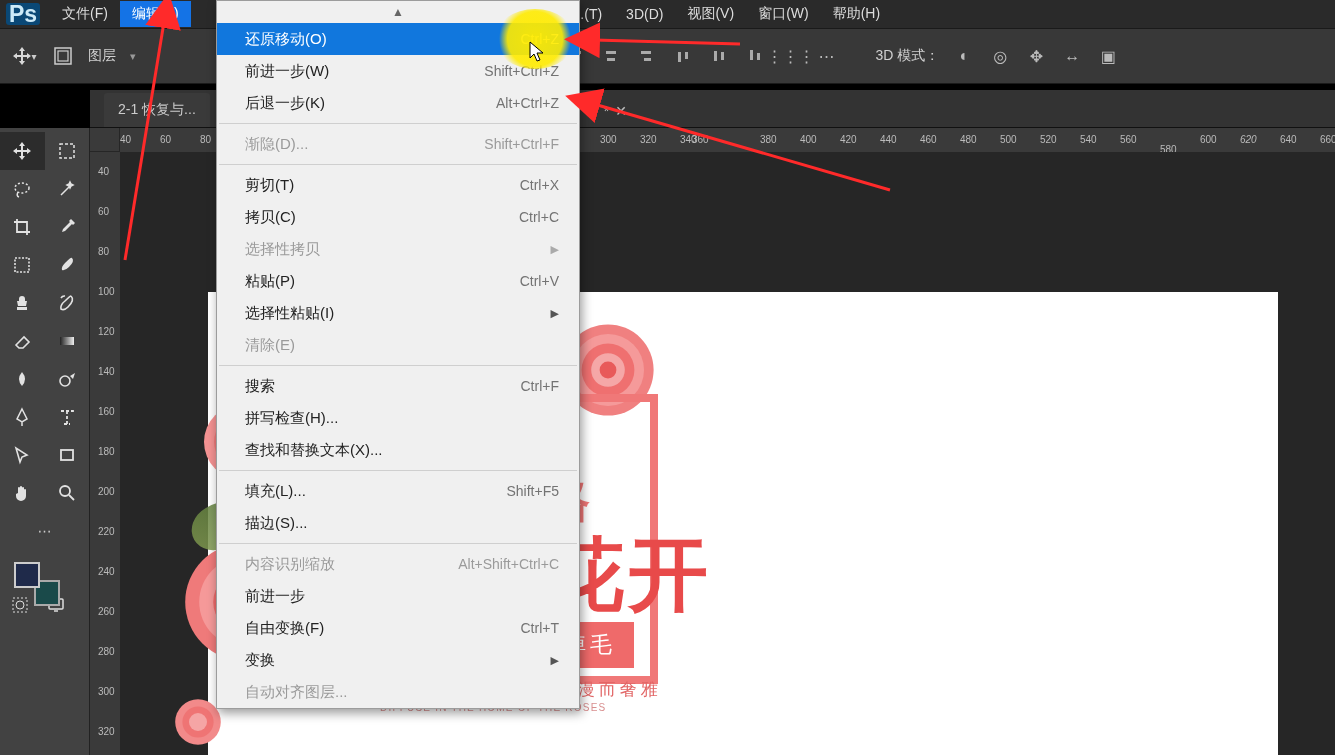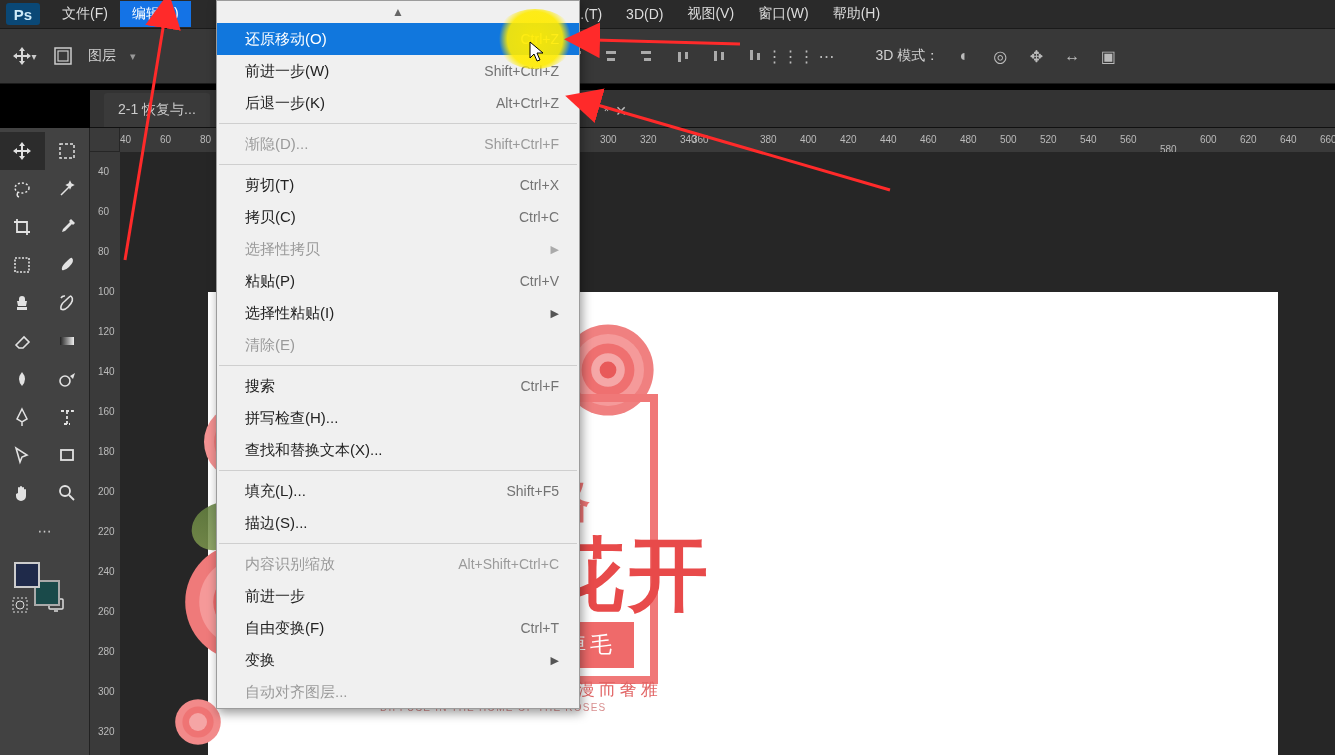--- a/index.html
+++ b/index.html
@@ -1,21 +1,21 @@
 <!DOCTYPE html>
 <html><head>
 <meta charset="utf-8">
 <style>
   * { box-sizing: border-box; margin: 0; padding: 0; }
   html, body { width: 1335px; height: 755px; overflow: hidden; font-family: "Microsoft YaHei", sans-serif; background: #000; }
   body { position: relative; }
 
   
   .menubar { position: absolute; top: 0; left: 0; right: 0; height: 28px; background: #2a2a2a; display: flex; align-items: center; padding-left: 6px; color: #ddd; font-size: 14px; }
-  .ps-logo { width: 34px; height: 22px; background: #0a4876; color: #cdeaf8; font-weight: bold; font-size: 15px; display: flex; align-items: center; justify-content: center; border-radius: 3px; margin-right: 10px; }
+  .ps-logo { width: 34px; height: 22px; background: #0a4876; color: #cdeaf8; font-weight: bold; font-size: 23px; display: flex; align-items: center; justify-content: center; border-radius: 3px; margin-right: 10px; }
   .menubar .menu-item { padding: 4px 12px; cursor: default; }
   .menubar .menu-item.active { background: #1473e6; color: #fff; }
 
   
   .optionsbar { position: absolute; top: 28px; left: 0; right: 0; height: 56px; background: #383838; display: flex; align-items: center; padding-left: 10px; color: #ccc; gap: 14px; border-top: 1px solid #1a1a1a; border-bottom: 1px solid #1a1a1a; }
   .opt-tool { width: 28px; height: 28px; display:flex; align-items:center; justify-content:center; }
   .opt-label { font-size: 14px; color:#d0d0d0; }
   .opt-icon { width: 22px; height: 22px; display:flex; align-items:center; justify-content:center; color:#bbb; }
 
   
@@ -316,21 +316,21 @@
       <div class="tick" style="left: 720px;">420</div>
       <div class="tick" style="left: 760px;">440</div>
       <div class="tick" style="left: 800px;">460</div>
       <div class="tick" style="left: 840px;">480</div>
       <div class="tick" style="left: 880px;">500</div>
       <div class="tick" style="left: 920px;">520</div>
       <div class="tick" style="left: 960px;">540</div>
       <div class="tick" style="left: 1000px;">560</div>
       <div class="tick" style="left: 1040px; margin-top: 10px;">580</div>
       <div class="tick" style="left: 1080px;">600</div>
-      <div class="tick" style="left: 1120px;">620</div>
+      <div class="tick" style="left: 1120px; font-style: italic;">620</div>
       <div class="tick" style="left: 1160px;">640</div>
       <div class="tick" style="left: 1200px;">660</div>
     </div>
   <div class="ruler-v" id="ruler-v">
       <div class="tick" style="top: 14px;">40</div>
       <div class="tick" style="top: 54px;">60</div>
       <div class="tick" style="top: 94px;">80</div>
       <div class="tick" style="top: 134px;">100</div>
       <div class="tick" style="top: 174px;">120</div>
       <div class="tick" style="top: 214px;">140</div>

